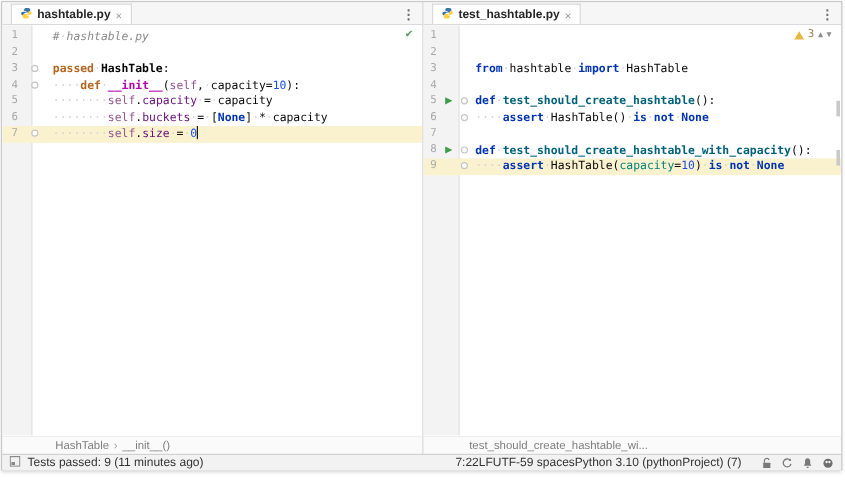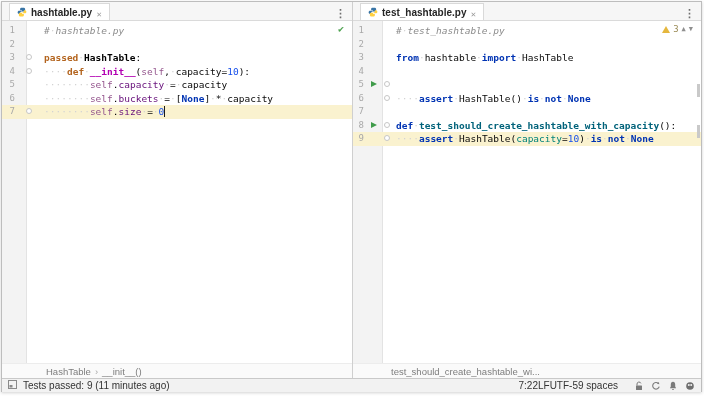--- a/index.html
+++ b/index.html
@@ -171,21 +171,20 @@
             <span class="chev">▼</span>
           </span>
         </div>
         <div class="sbmark" style="top:63px;height:13px;"></div>
         <div class="sbmark" style="top:104px;height:13px;"></div>
         <div class="lines">
             <div class="row">
               <span class="lnum">1</span>
               <span class="runcell"></span>
               <span class="foldcell"></span>
-              <span class="codeln"><span class="tok com" style="color: rgb(140, 140, 140);">#<span class="wsd" style="color: rgb(211, 211, 211);">·</span>test_hashtable.py</span></span>
             </div>
             <div class="row">
               <span class="lnum">2</span>
               <span class="runcell"></span>
               <span class="foldcell"></span>
               <span class="codeln"></span>
             </div>
             <div class="row">
               <span class="lnum">3</span>
               <span class="runcell"></span>
@@ -199,20 +198,21 @@
               <span class="codeln"></span>
             </div>
             <div class="row">
               <span class="lnum">5</span>
               <span class="runcell">
                 <span class="runicon"></span>
               </span>
               <span class="foldcell">
                 <span class="foldicon"></span>
               </span>
+              <span class="codeln"><span class="tok kwb" style="color: rgb(0, 51, 179);">def</span><span class="tok pl" style="color: rgb(8, 8, 8);"><span class="wsd" style="color: rgb(211, 211, 211);">·</span></span><span class="tok fn" style="color: rgb(0, 98, 122);">test_should_create_hashtable</span><span class="tok pl" style="color: rgb(8, 8, 8);">():</span></span>
             </div>
             <div class="row">
               <span class="lnum">6</span>
               <span class="runcell"></span>
               <span class="foldcell">
                 <span class="foldicon"></span>
               </span>
               <span class="codeln"><span class="tok pl" style="color: rgb(8, 8, 8);"><span class="wsd" style="color: rgb(211, 211, 211);">·</span><span class="wsd" style="color: rgb(211, 211, 211);">·</span><span class="wsd" style="color: rgb(211, 211, 211);">·</span><span class="wsd" style="color: rgb(211, 211, 211);">·</span></span><span class="tok kwb" style="color: rgb(0, 51, 179);">assert</span><span class="tok pl" style="color: rgb(8, 8, 8);"><span class="wsd" style="color: rgb(211, 211, 211);">·</span>HashTable()<span class="wsd" style="color: rgb(211, 211, 211);">·</span></span><span class="tok kwb" style="color: rgb(0, 51, 179);">is</span><span class="tok pl" style="color: rgb(8, 8, 8);"><span class="wsd" style="color: rgb(211, 211, 211);">·</span></span><span class="tok kwb" style="color: rgb(0, 51, 179);">not</span><span class="tok pl" style="color: rgb(8, 8, 8);"><span class="wsd" style="color: rgb(211, 211, 211);">·</span></span><span class="tok kwb" style="color: rgb(0, 51, 179);">None</span></span>
             </div>
             <div class="row">
@@ -258,20 +258,21 @@
           </svg>
       </span>
       <span class="stitem">Tests passed: 9 (11 minutes ago)</span>
     </div>
     <div class="st-right">
       <span class="st-items" style="display:flex;">
           <span class="stitem">7:22</span>
           <span class="stitem">LF</span>
           <span class="stitem">UTF-5</span>
           <span class="stitem">9 spaces</span>
+          <span class="stitem">Python 3.10 (pythonProject) (7)</span>
         </span>
       <span class="sticons">
         <span>
           <svg width="10" height="10" viewBox="0 0 10 10">
               <path d="M3 4.6V3a2 2 0 0 1 3.9-.6" fill="none" stroke="#7a7a7a" stroke-width="1"></path>
               <rect x="2" y="4.6" width="6" height="4.4" rx="0.5" fill="#7a7a7a"></rect>
             </svg>
         </span>
         <span>
           <svg width="10" height="10" viewBox="0 0 10 10">

